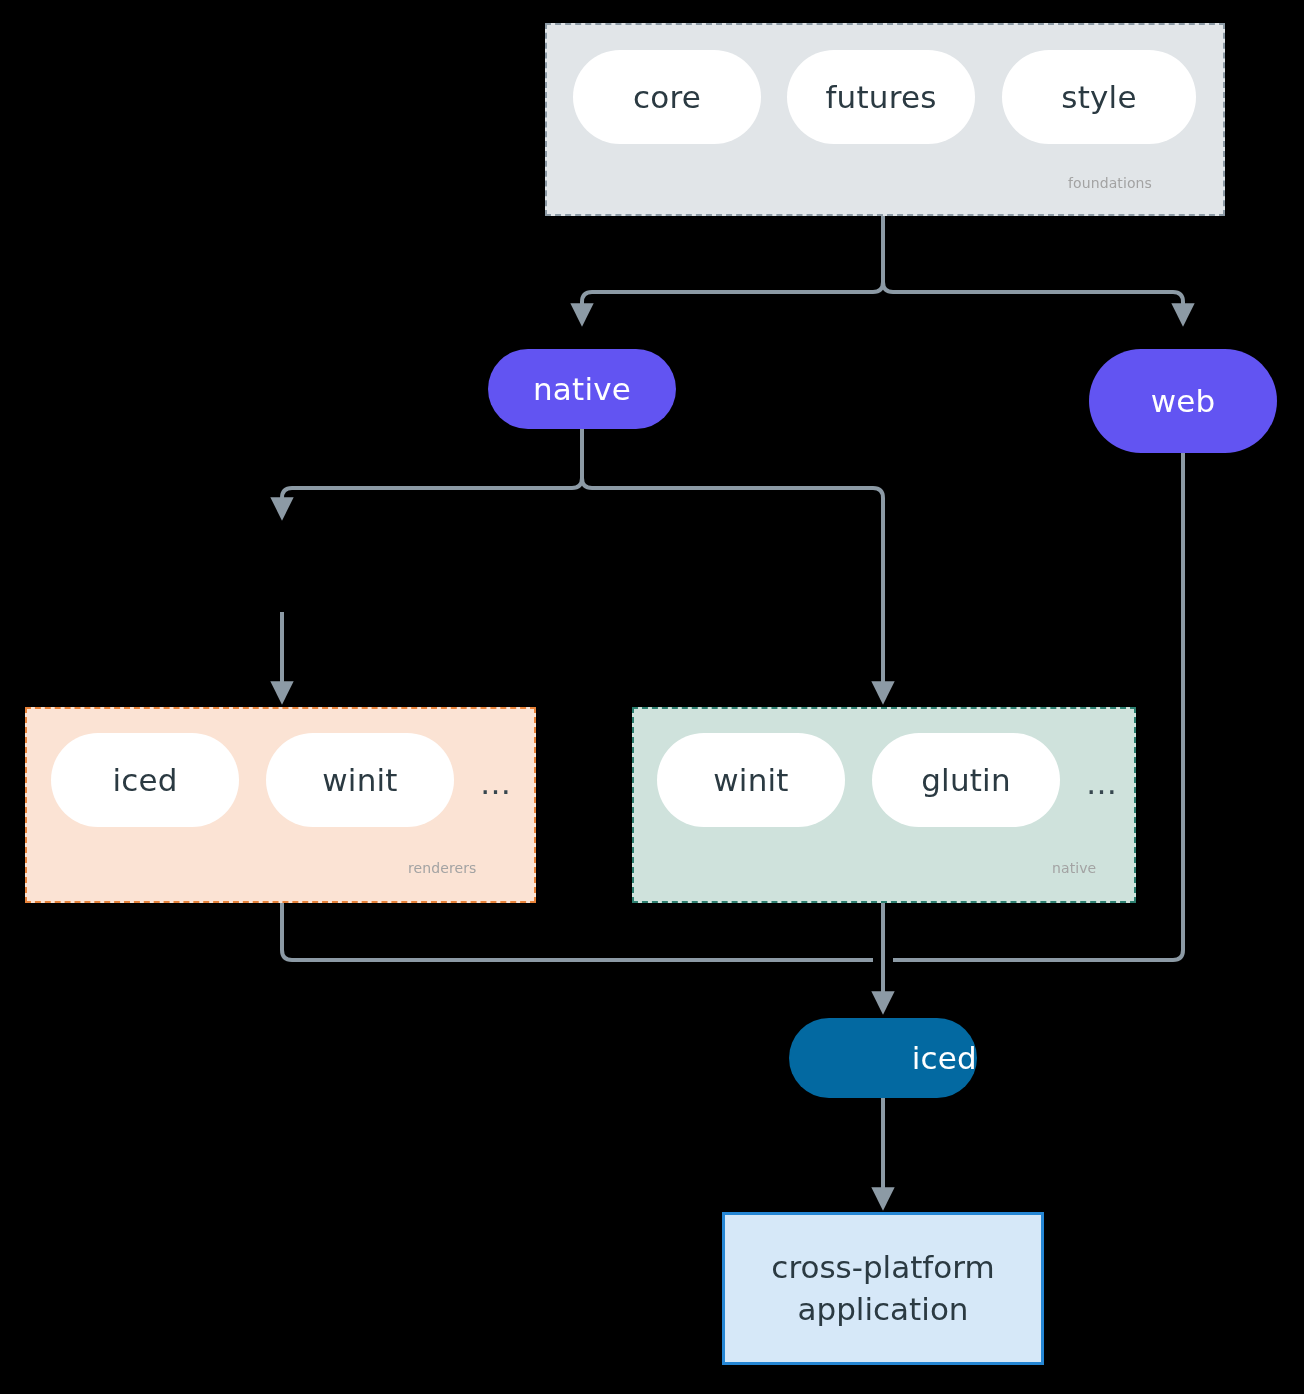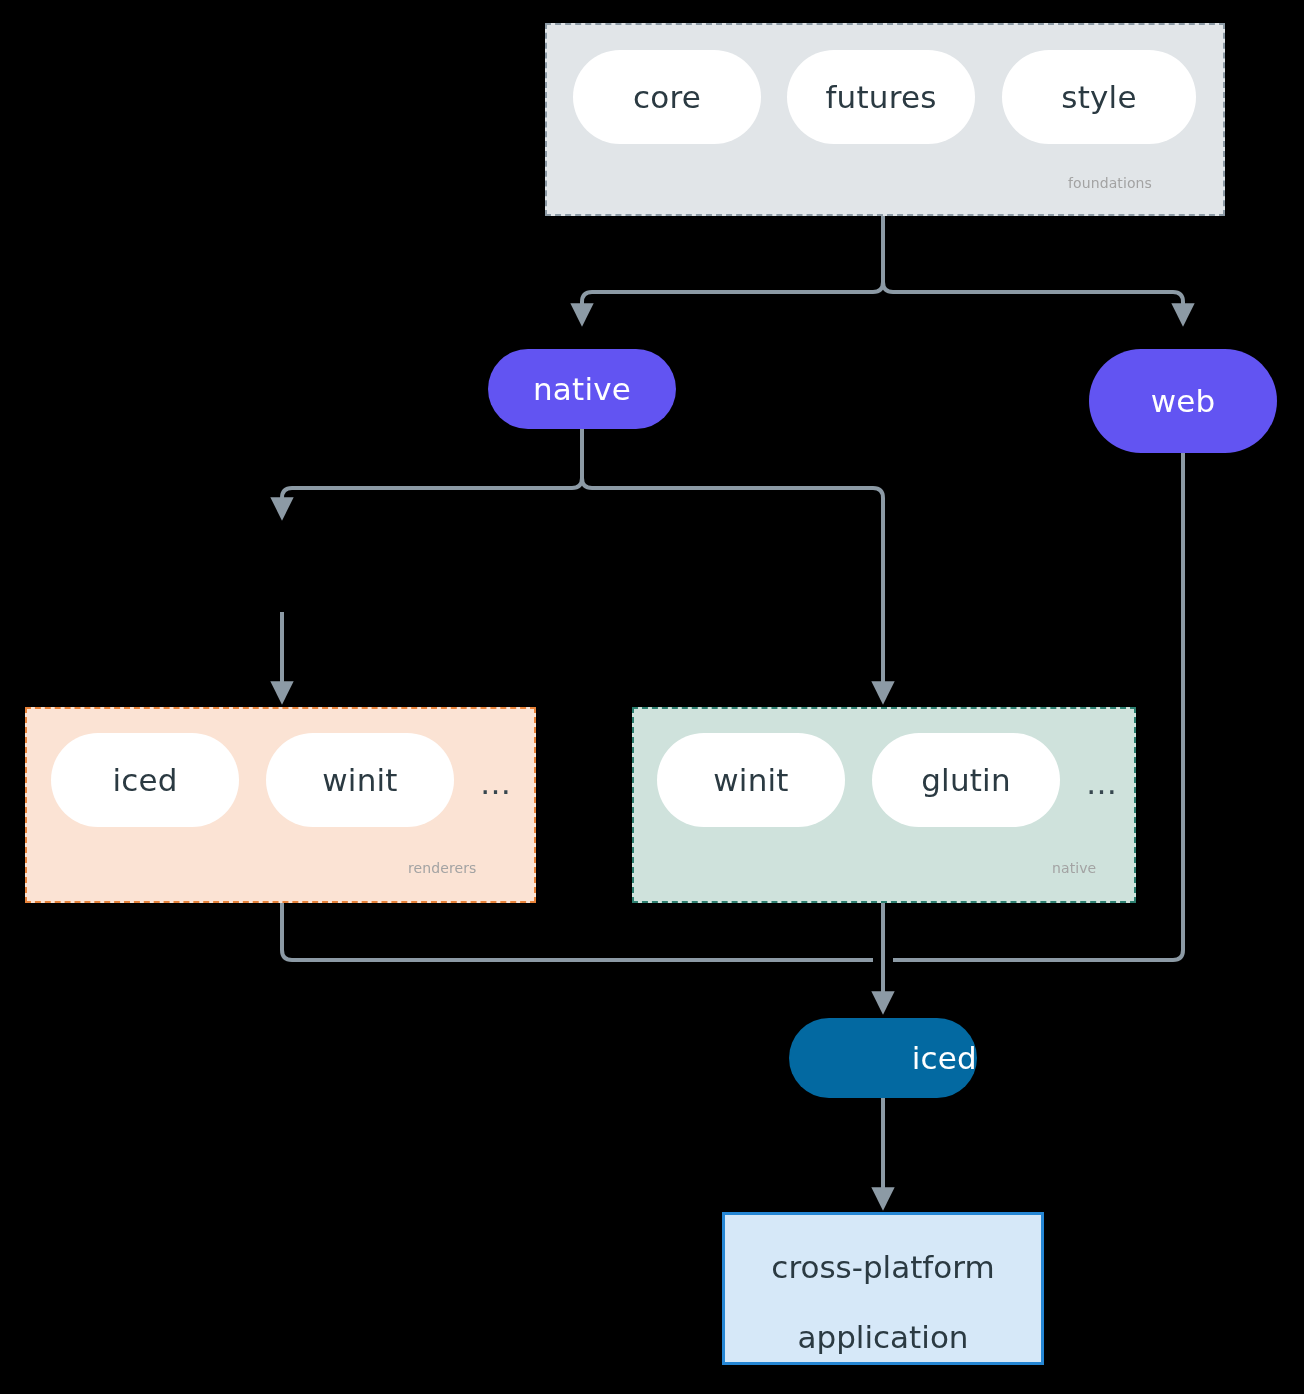--- a/index.html
+++ b/index.html
@@ -75,21 +75,21 @@
     border: 3px solid #2586d4;
     display: flex;
     flex-direction: column;
     align-items: center;
     justify-content: center;
     font-size: 31px;
     color: #2b3a42;
     line-height: 1.33;
     text-align: center;
   }
-  .rect-node span { display: block; white-space: nowrap; margin-top: 28px; }
+  .rect-node span { display: block; white-space: nowrap; }
   svg.edges {
     position: absolute;
     top: 0;
     left: 0;
     width: 1304px;
     height: 1394px;
     pointer-events: none;
   }
   .edge-path {
     fill: none;

